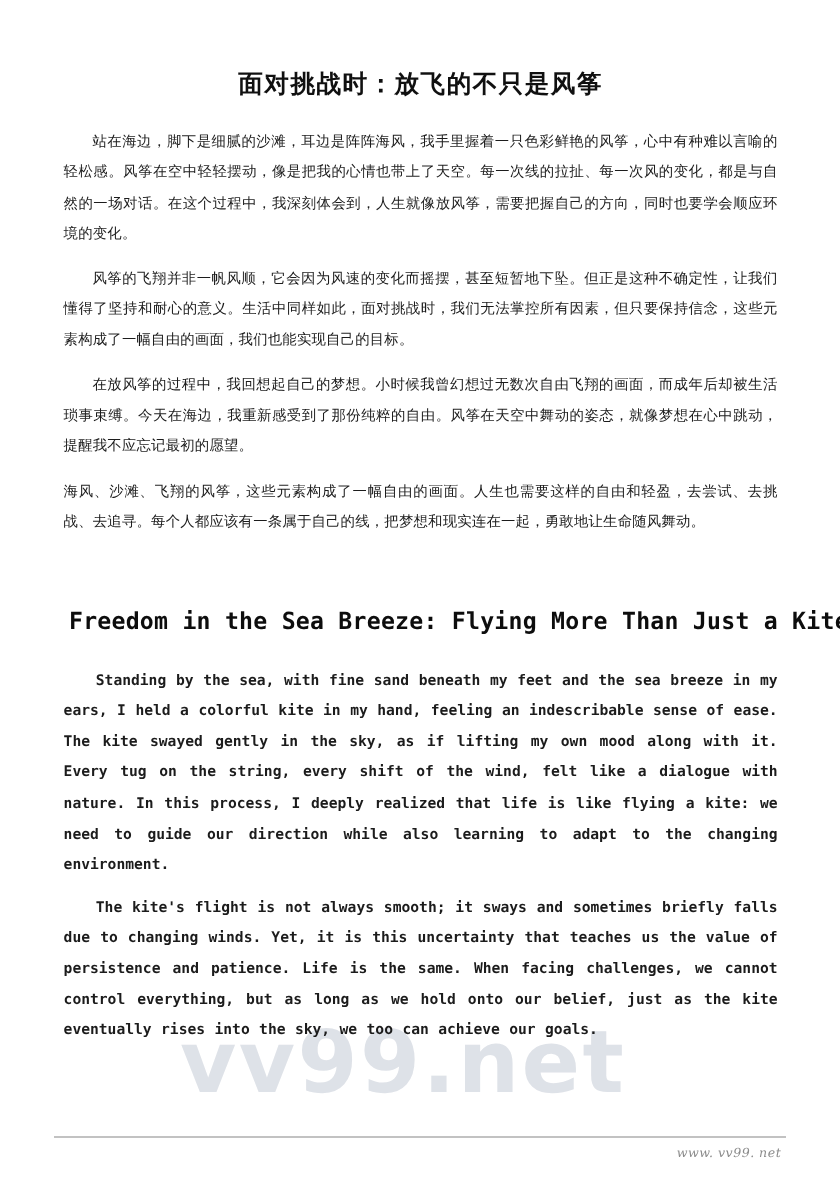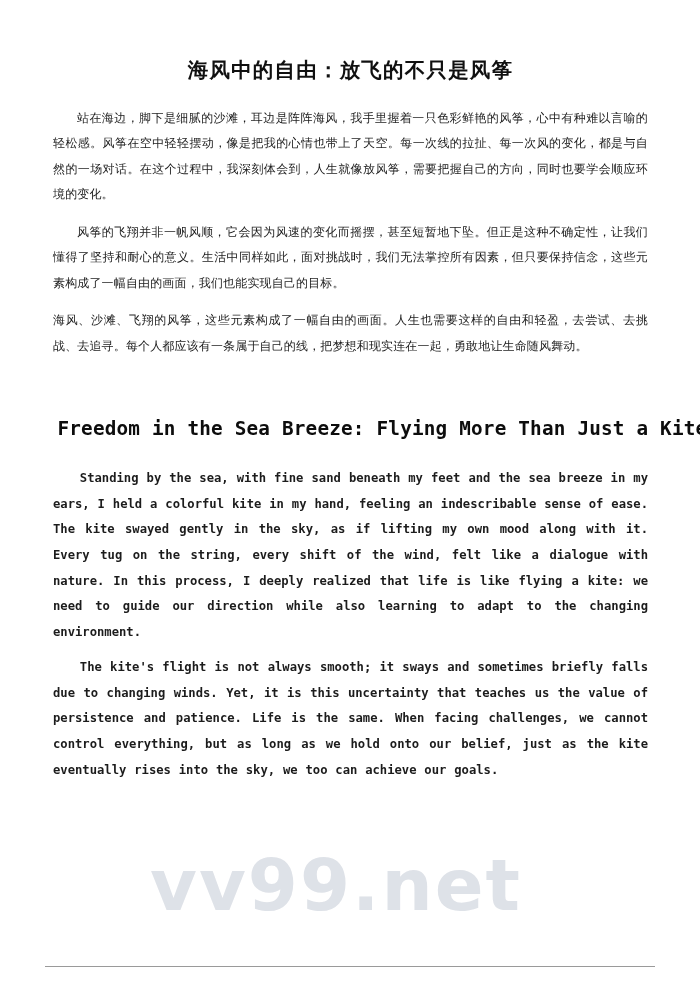--- a/index.html
+++ b/index.html
@@ -134,41 +134,43 @@
 </head>
 <body>
 
 <div class="page">
 
   <div class="watermark">vv99.net</div>
 
   <div class="content">
 
     <div>
-      <h1 class="cn-title">海风中的自由：放飞的不只是风筝</h1>
+      <h1 class="cn-title">面对挑战时：放飞的不只是风筝</h1>
 
       <p class="cn-p">站在海边，脚下是细腻的沙滩，耳边是阵阵海风，我手里握着一只色彩鲜艳的风筝，心中有种难以言喻的轻松感。风筝在空中轻轻摆动，像是把我的心情也带上了天空。每一次线的拉扯、每一次风的变化，都是与自然的一场对话。在这个过程中，我深刻体会到，人生就像放风筝，需要把握自己的方向，同时也要学会顺应环境的变化。</p>
 
       <p class="cn-p">风筝的飞翔并非一帆风顺，它会因为风速的变化而摇摆，甚至短暂地下坠。但正是这种不确定性，让我们懂得了坚持和耐心的意义。生活中同样如此，面对挑战时，我们无法掌控所有因素，但只要保持信念，这些元素构成了一幅自由的画面，我们也能实现自己的目标。</p>
 
+      <p class="cn-p">在放风筝的过程中，我回想起自己的梦想。小时候我曾幻想过无数次自由飞翔的画面，而成年后却被生活琐事束缚。今天在海边，我重新感受到了那份纯粹的自由。风筝在天空中舞动的姿态，就像梦想在心中跳动，提醒我不应忘记最初的愿望。</p>
 
       <p class="cn-p no-indent">海风、沙滩、飞翔的风筝，这些元素构成了一幅自由的画面。人生也需要这样的自由和轻盈，去尝试、去挑战、去追寻。每个人都应该有一条属于自己的线，把梦想和现实连在一起，勇敢地让生命随风舞动。</p>
 
     </div>
 
     <div class="section-gap"></div>
 
     <div>
       <h2 class="en-title">Freedom in the Sea Breeze: Flying More Than Just a Kite</h2>
 
       <p class="en-p">Standing by the sea, with fine sand beneath my feet and the sea breeze in my ears, I held a colorful kite in my hand, feeling an indescribable sense of ease. The kite swayed gently in the sky, as if lifting my own mood along with it. Every tug on the string, every shift of the wind, felt like a dialogue with nature. In this process, I deeply realized that life is like flying a kite: we need to guide our direction while also learning to adapt to the changing environment.</p>
 
       <p class="en-p">The kite's flight is not always smooth; it sways and sometimes briefly falls due to changing winds. Yet, it is this uncertainty that teaches us the value of persistence and patience. Life is the same. When facing challenges, we cannot control everything, but as long as we hold onto our belief, just as the kite eventually rises into the sky, we too can achieve our goals.</p>
 
     </div>
 
   </div>
 
   <div class="footer">
     <div class="footer-rule"></div>
+    <div class="footer-text">www. vv99. net</div>
   </div>
 
 </div>
 
 </body></html>

